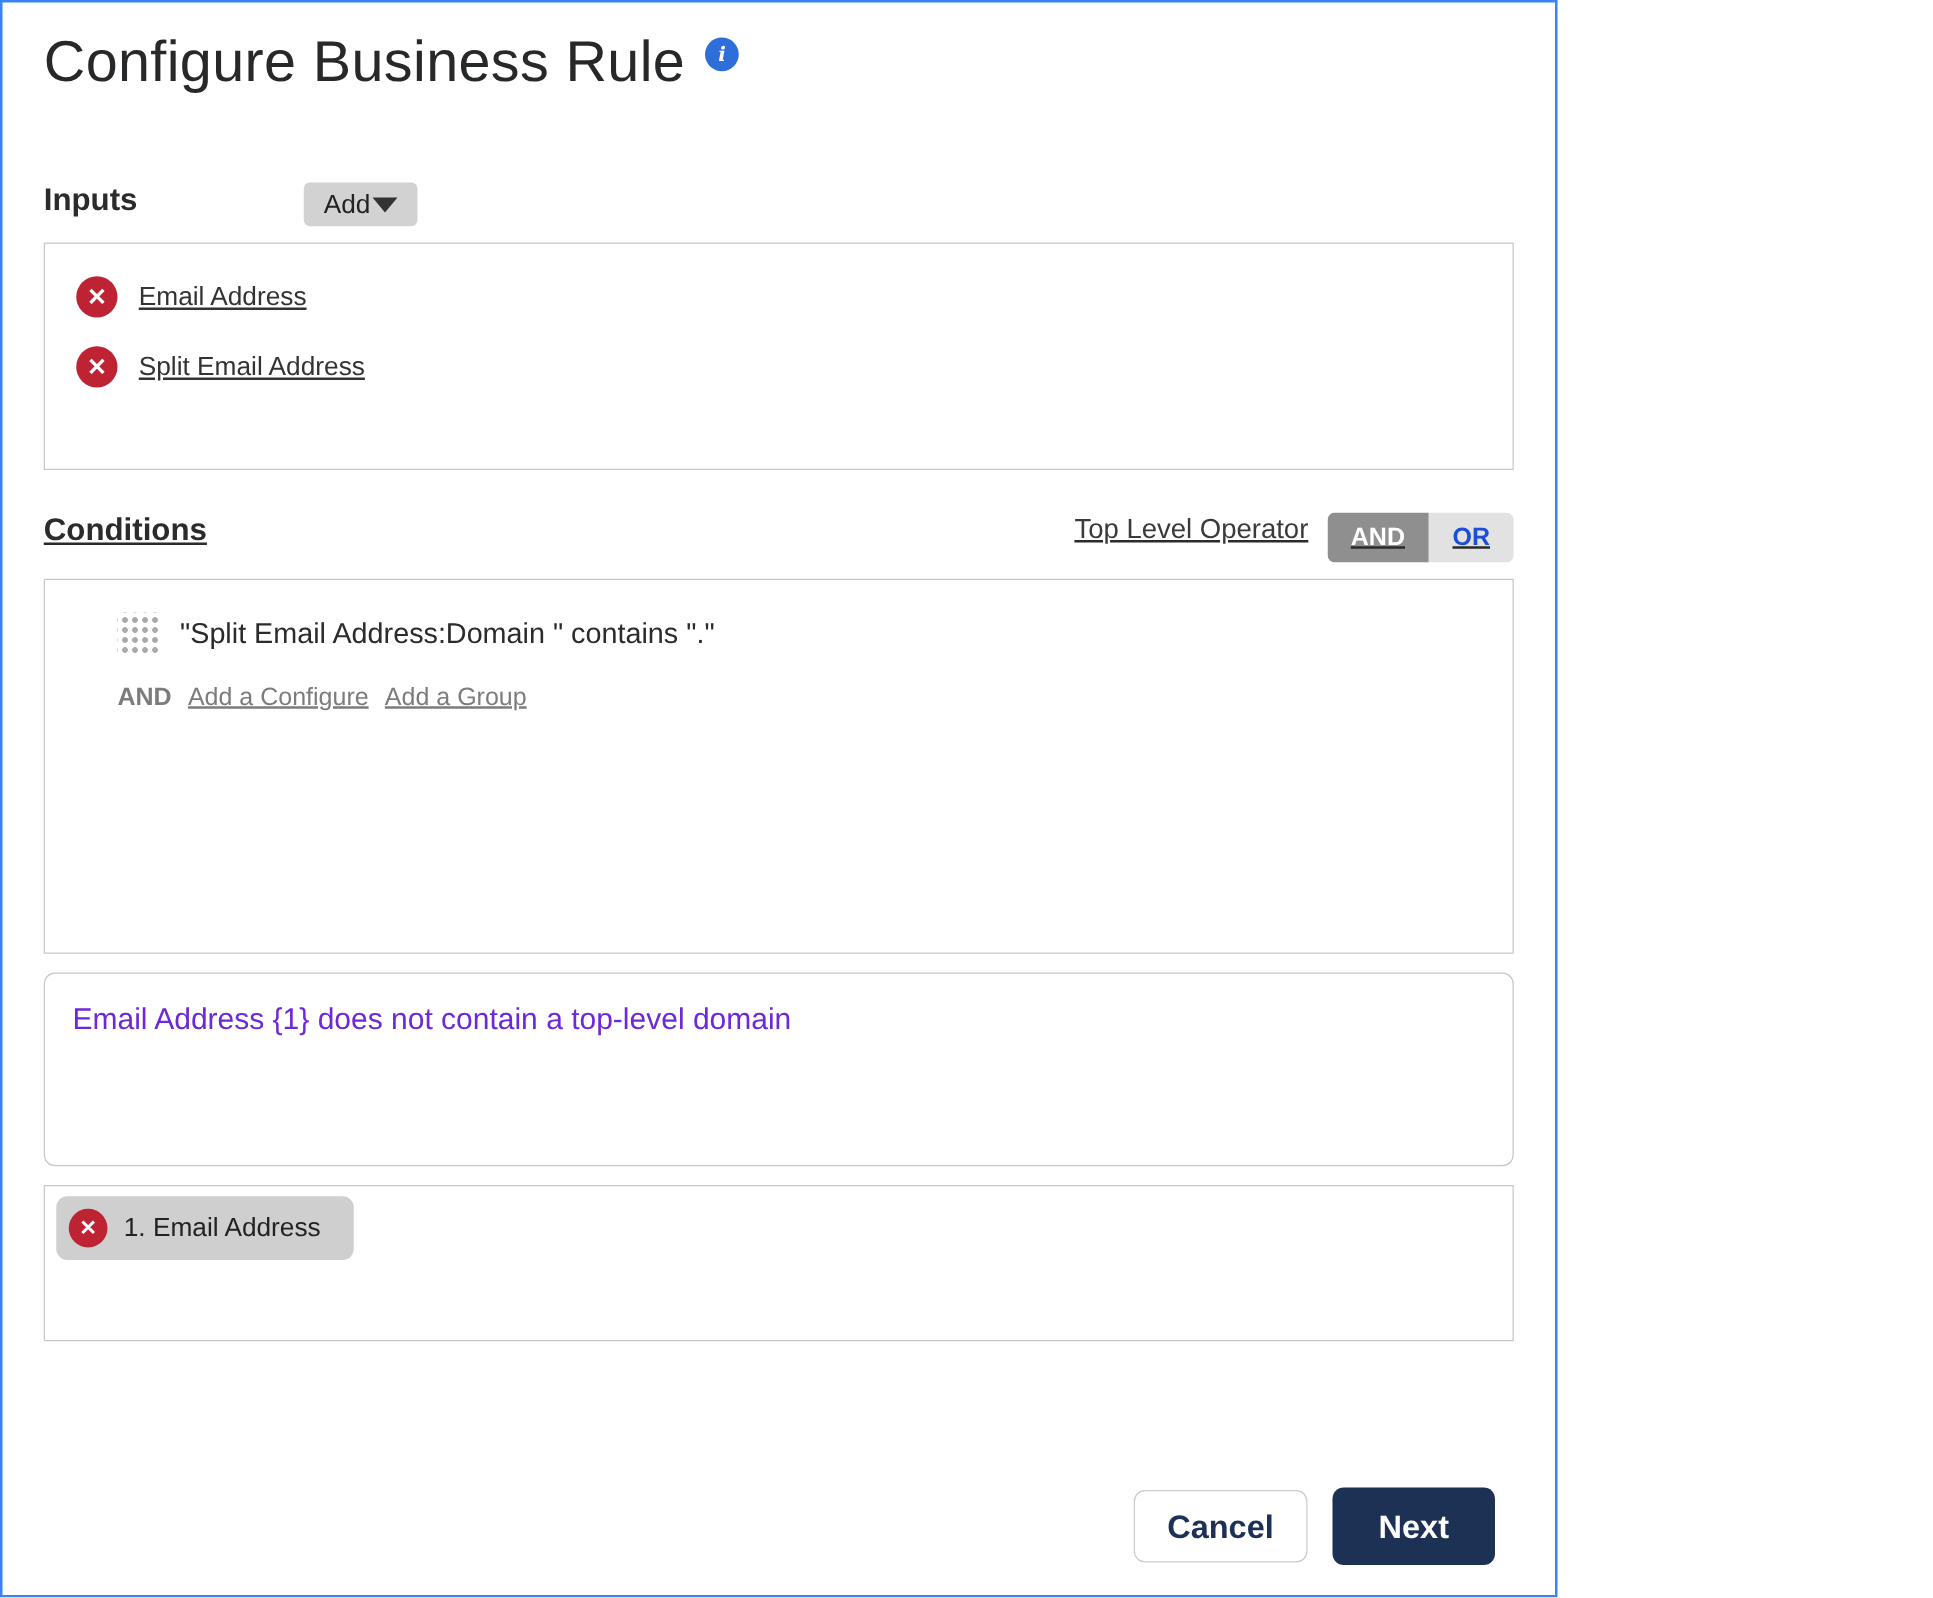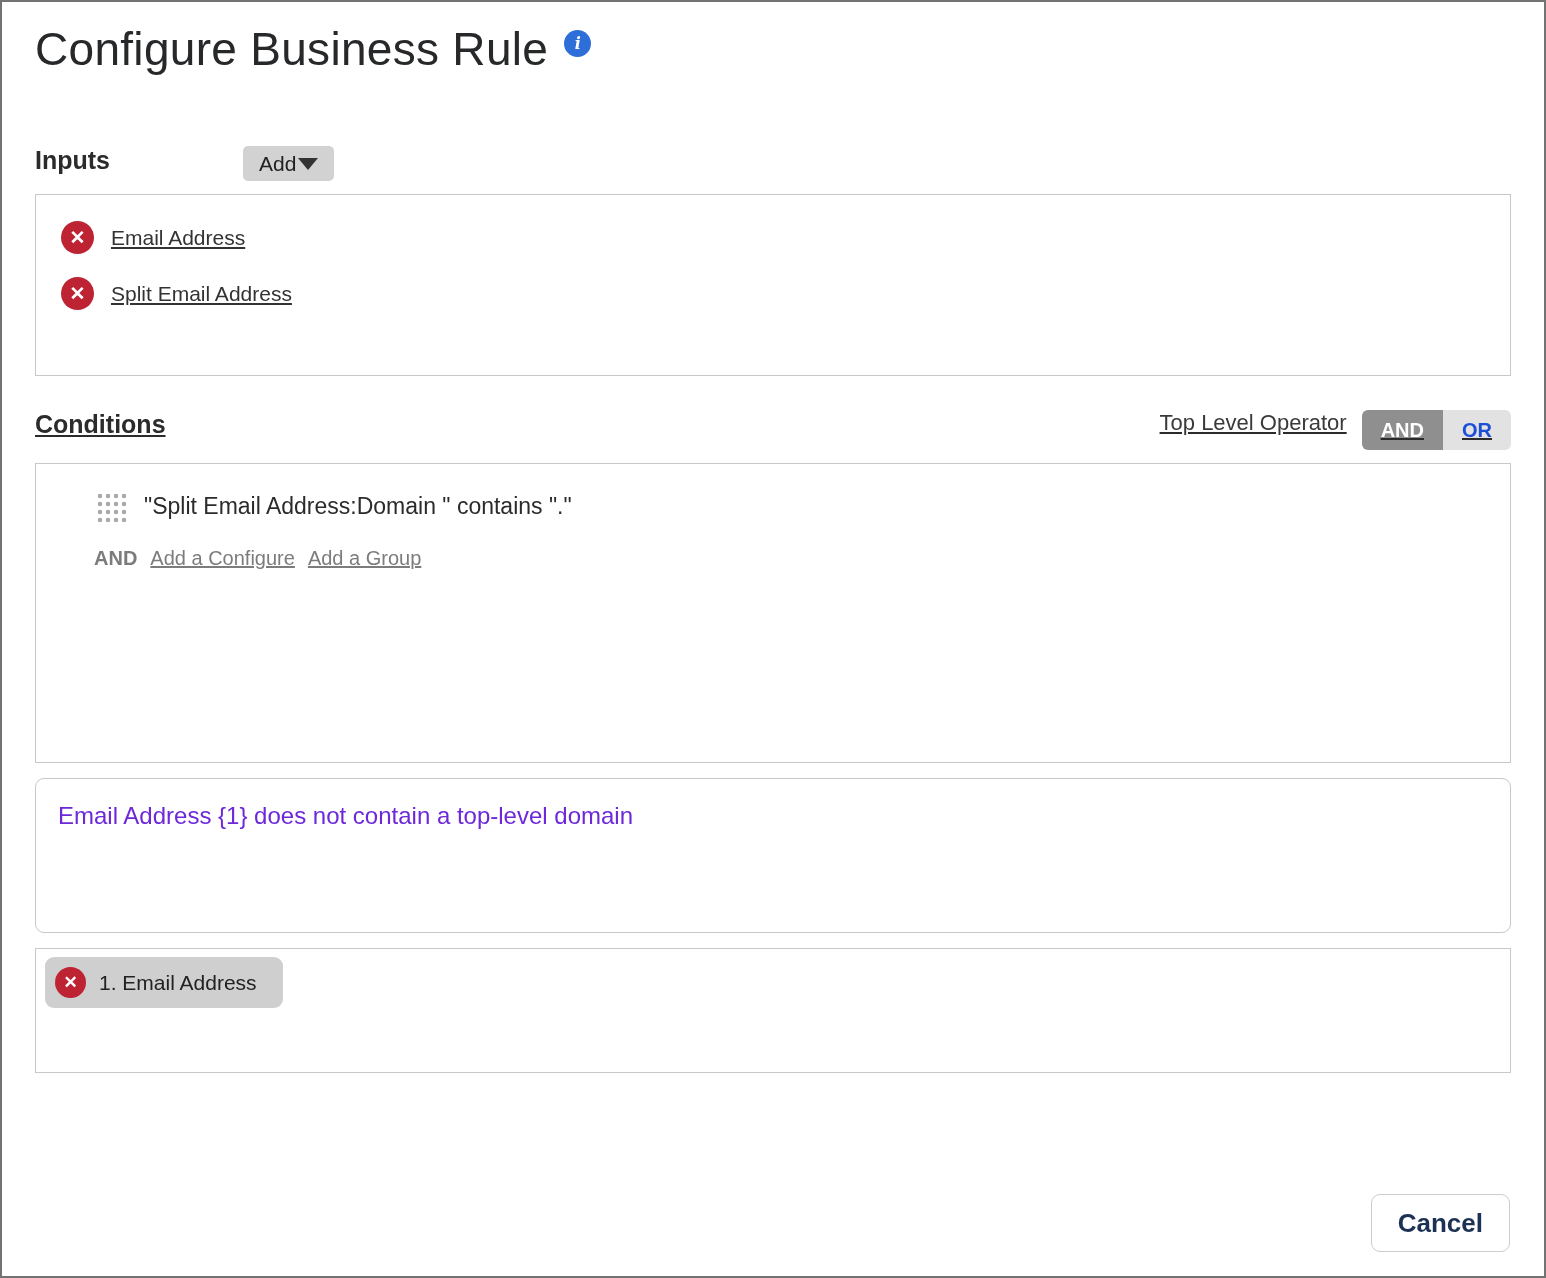--- a/index.html
+++ b/index.html
@@ -1,19 +1,19 @@
 <!DOCTYPE html>
 <html><head>
 <meta charset="utf-8">
 <style>
   html,body { margin:0; padding:0; background:#fff; }
   body { font-family:"Liberation Sans", sans-serif; color:#2b2b2b; }
   .dialog {
-    width:1546px; height:1278px; box-sizing:border-box;
-    border:2px solid #737373; background:#fff;
+    width:1246px; height:1278px; box-sizing:border-box;
+    border:2px solid #3b82f6; background:#fff;
     padding:0 33px; position:relative; overflow:hidden;
   }
   
   .title-row { display:flex; align-items:flex-start; gap:16px; padding-top:16px; }
   .page-title { font-size:46px; font-weight:500; color:#26282a; letter-spacing:0.3px; line-height:62px; }
   .info-icon {
     width:27px; height:27px; border-radius:50%; background:#2e6ed9; color:#fff;
     display:flex; align-items:center; justify-content:center;
     font-size:16px; font-weight:bold; font-family:"DejaVu Serif", serif; font-style:italic;
     margin-top:12px; cursor:pointer;
@@ -59,21 +59,21 @@
   
   .error-header { margin-top:29px; }
   .error-panel { height:155px; margin-top:15px; border-radius:9px; padding:20px 22px; font-size:24px; color:#6d28d9; line-height:34px; }
   .tokens-panel { height:125px; margin-top:15px; padding:8px 9px; }
   .token-chip {
     display:inline-flex; align-items:center; gap:13px; background:#cfcfcf; border-radius:9px;
     padding:10px 26px 10px 10px; font-size:21px; color:#222; cursor:default;
   }
   .token-chip .delete-icon { width:31px; height:31px; font-size:17px; }
   
-  .footer { position:absolute; right:34px; bottom:24px; display:flex; gap:20px; align-items:center; }
+  .footer { position:absolute; right:48px; bottom:24px; display:flex; gap:20px; align-items:center; }
   .cancel-btn {
     height:58px; min-width:134px; background:#fff; border:1.5px solid #ccc; border-radius:9px;
     color:#1c3153; font-size:26px; font-weight:bold; font-family:"Liberation Sans", sans-serif;
     padding:0 26px; cursor:pointer;
   }
   .next-btn {
     height:62px; min-width:130px; background:#1c3153; border:none; border-radius:9px;
     color:#fff; font-size:26px; font-weight:bold; font-family:"Liberation Sans", sans-serif;
     padding:0 30px; cursor:pointer;
   }
@@ -133,15 +133,16 @@
 
   <div class="panel tokens-panel">
     <div class="token-chip">
       <span class="delete-icon">✕</span>
       <span>1. Email Address</span>
     </div>
   </div>
 
   <div class="footer">
     <button class="cancel-btn">Cancel</button>
+    <button class="next-btn">Next</button>
   </div>
 
 </div>
 
 </body></html>

